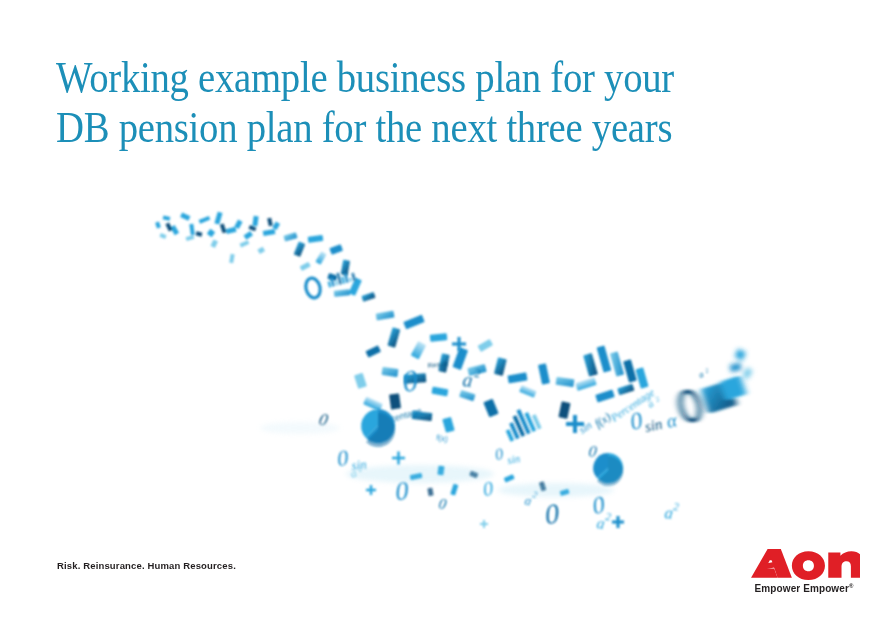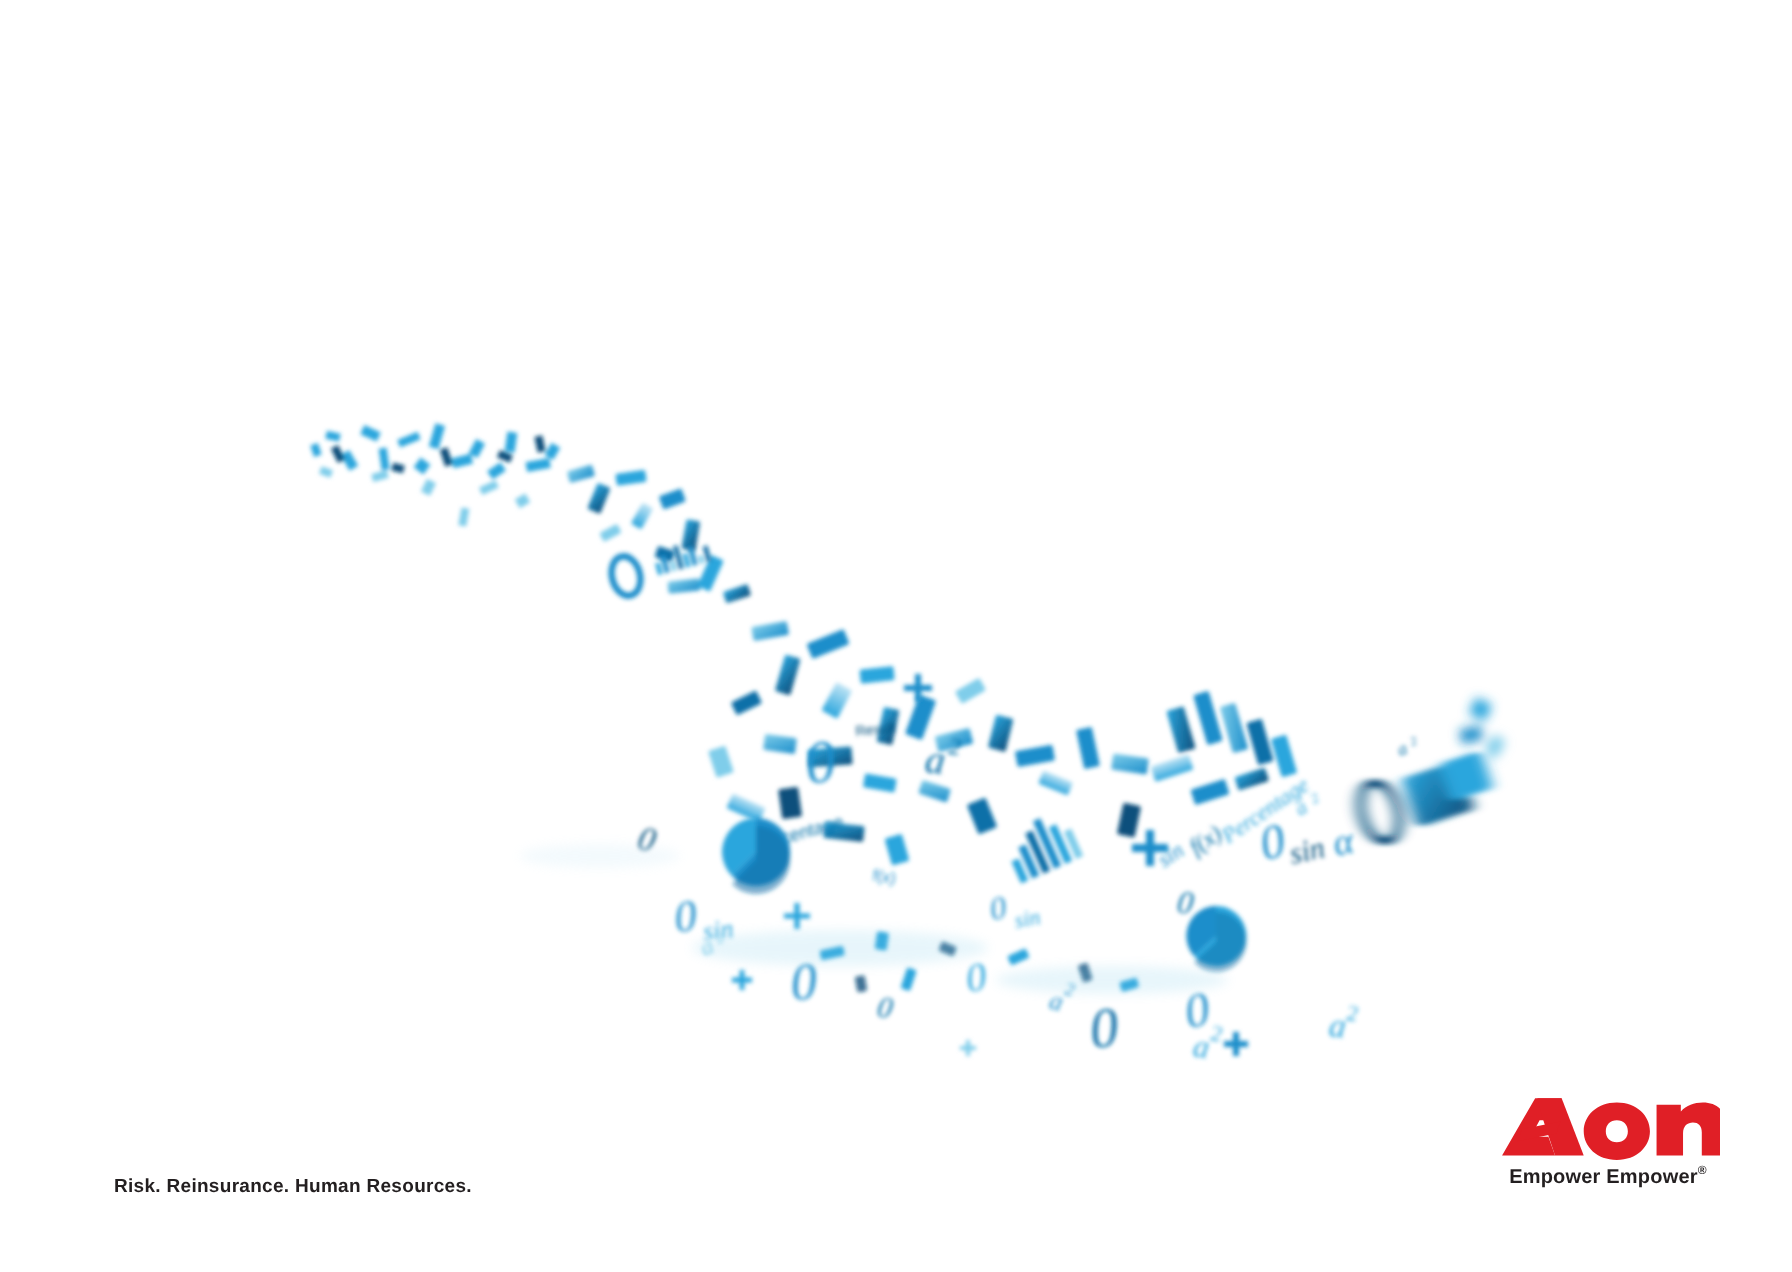--- a/index.html
+++ b/index.html
@@ -44,21 +44,21 @@
     top: 178px;
     width: 896px;
     height: 380px;
   }
   .graphic svg { display: block; }
 
   
   .footer-tagline {
     position: absolute;
     left: 57px;
-    top: 588px;
+    top: 560px;
     font-family: "Liberation Sans", sans-serif;
     font-size: 9.5px;
     font-weight: 700;
     letter-spacing: 0.15px;
     color: #231f20;
     white-space: nowrap;
   }
 
   
   .logo-block {
@@ -85,20 +85,24 @@
   .logo-tagline sup {
     font-size: 6px;
     vertical-align: super;
   }
 </style>
 </head>
 <body>
 
 <div class="slide">
 
+  <div class="title-block">
+    <div class="title-line">Working example business plan for your</div>
+    <div class="title-line">DB pension plan for the next three years</div>
+  </div>
 
   <div class="graphic">
     <svg width="896" height="380" viewBox="0 0 896 380" xmlns="http://www.w3.org/2000/svg">
       <defs>
         <linearGradient id="gA" x1="0" y1="0" x2="1" y2="1">
           <stop offset="0" stop-color="#7fcdea"></stop>
           <stop offset="1" stop-color="#1b8ecb"></stop>
         </linearGradient>
         <linearGradient id="gB" x1="0" y1="0" x2="1" y2="1">
           <stop offset="0" stop-color="#2ba6dd"></stop>

